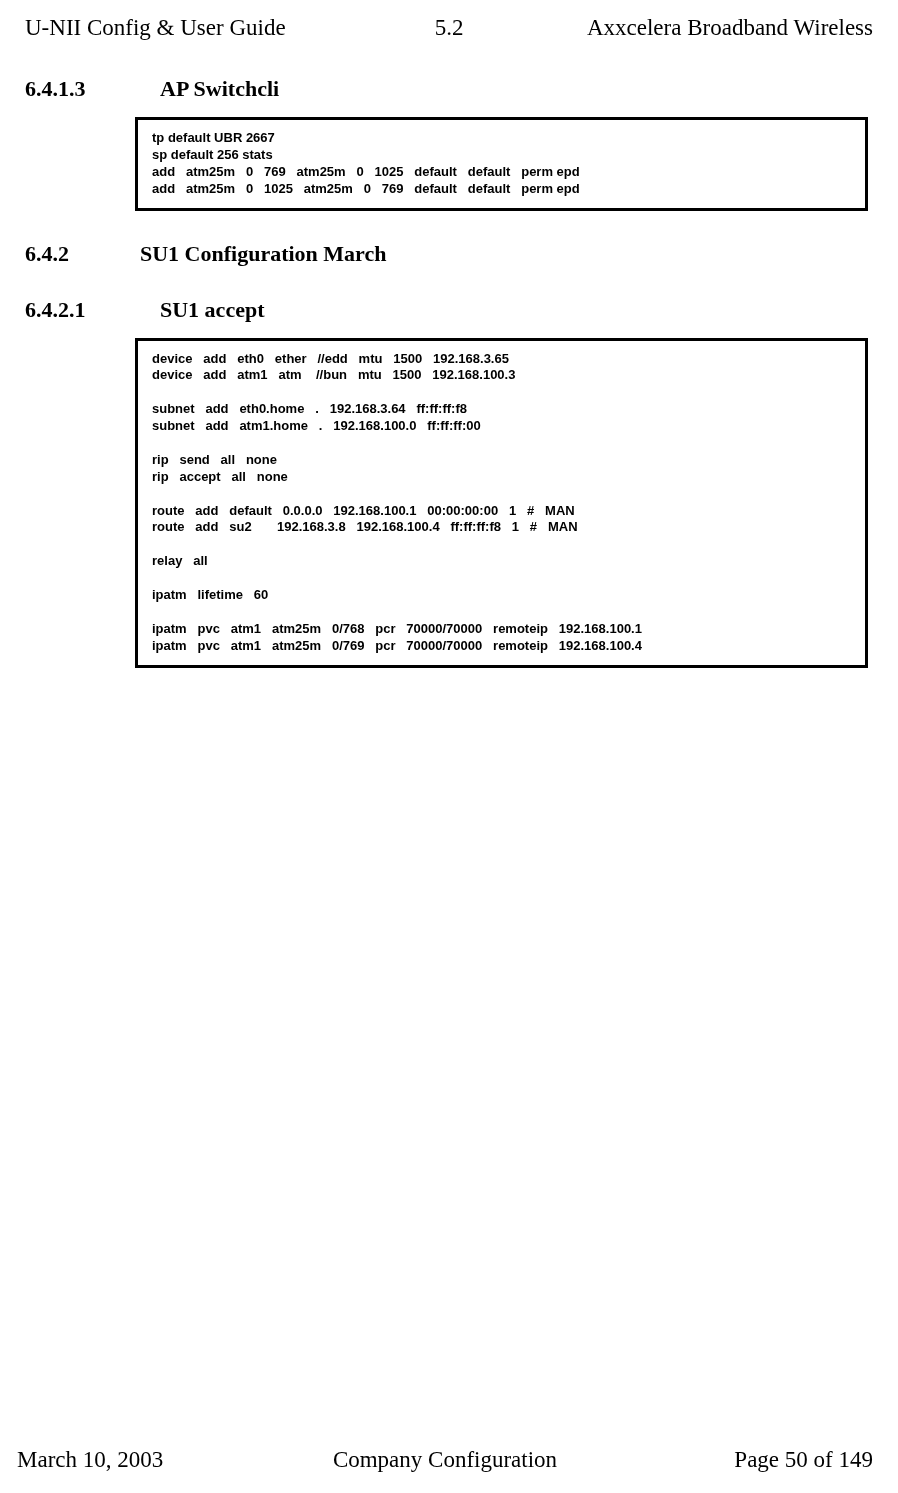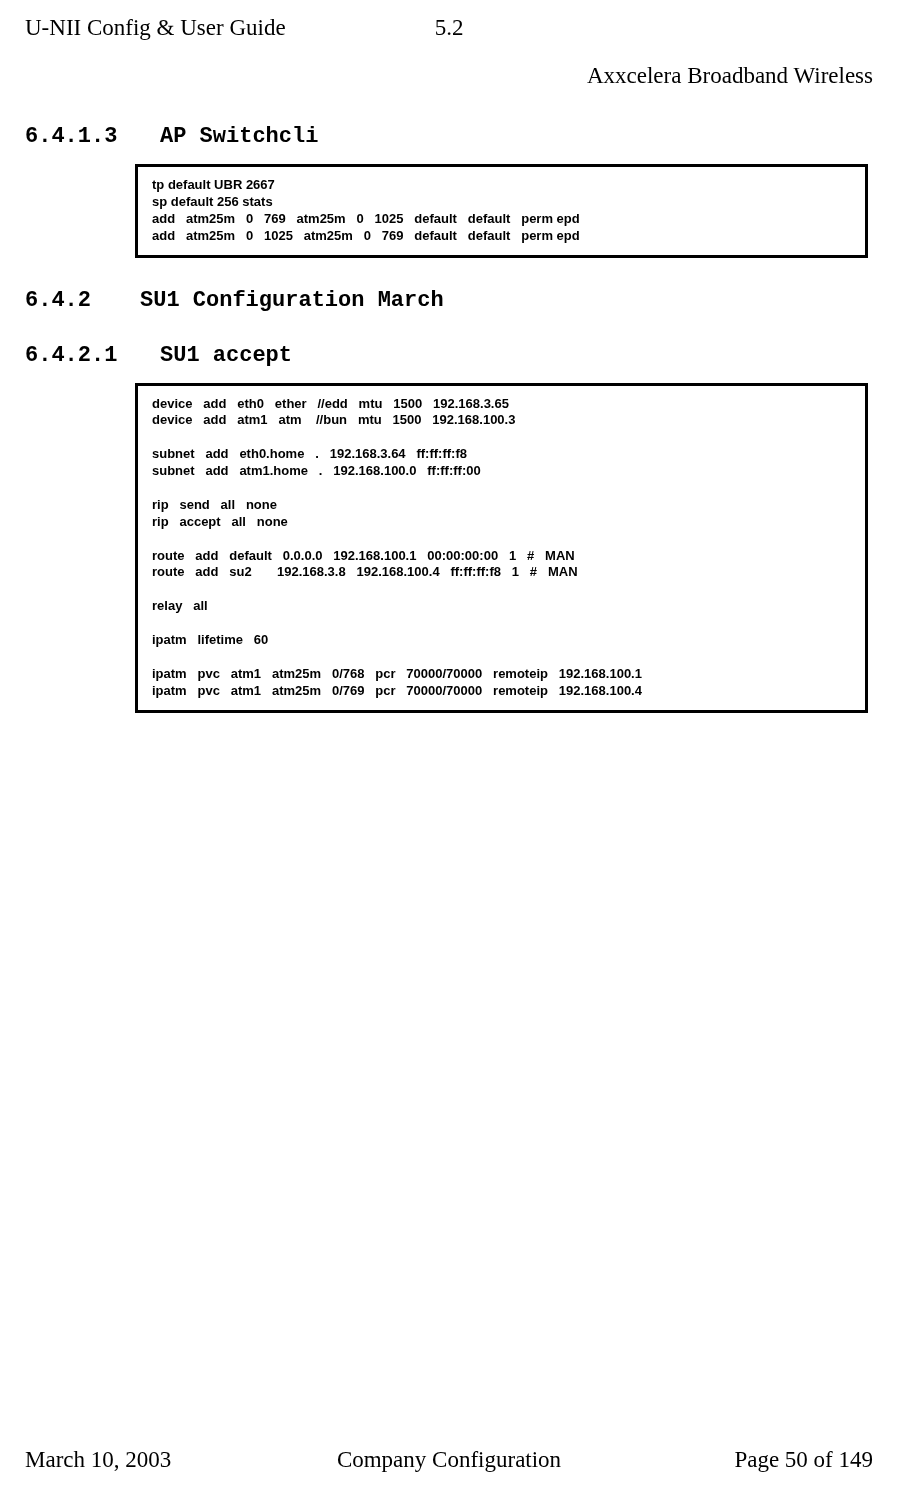--- a/index.html
+++ b/index.html
@@ -28,24 +28,23 @@
       flex: 1;
       text-align: left;
     }
     .header-center {
       flex: 0 0 auto;
       text-align: left;
     }
     .header-right {
       flex: 1;
       text-align: right;
-      margin-top: 48px;
     }
     .section-heading {
-      font-family: Liberation Mono, monospace;
+      font-family: Liberation Serif, serif;
       font-weight: bold;
       font-size: 22px;
       margin-top: 30px;
       margin-bottom: 15px;
     }
     .section-heading .num {
       display: inline-block;
       min-width: 120px;
     }
     .section-heading.h3 .num {
@@ -66,21 +65,21 @@
       margin-right: 5px;
       margin-top: 10px;
       margin-bottom: 10px;
     }
     .code-box.wide {
       margin-right: 5px;
     }
     .footer {
       position: absolute;
       bottom: 20px;
-      left: 25px;
+      left: 17px;
       right: 25px;
       display: flex;
       justify-content: space-between;
       font-size: 23px;
     }
     .footer-left {
       flex: 1;
       text-align: left;
     }
     .footer-center {

